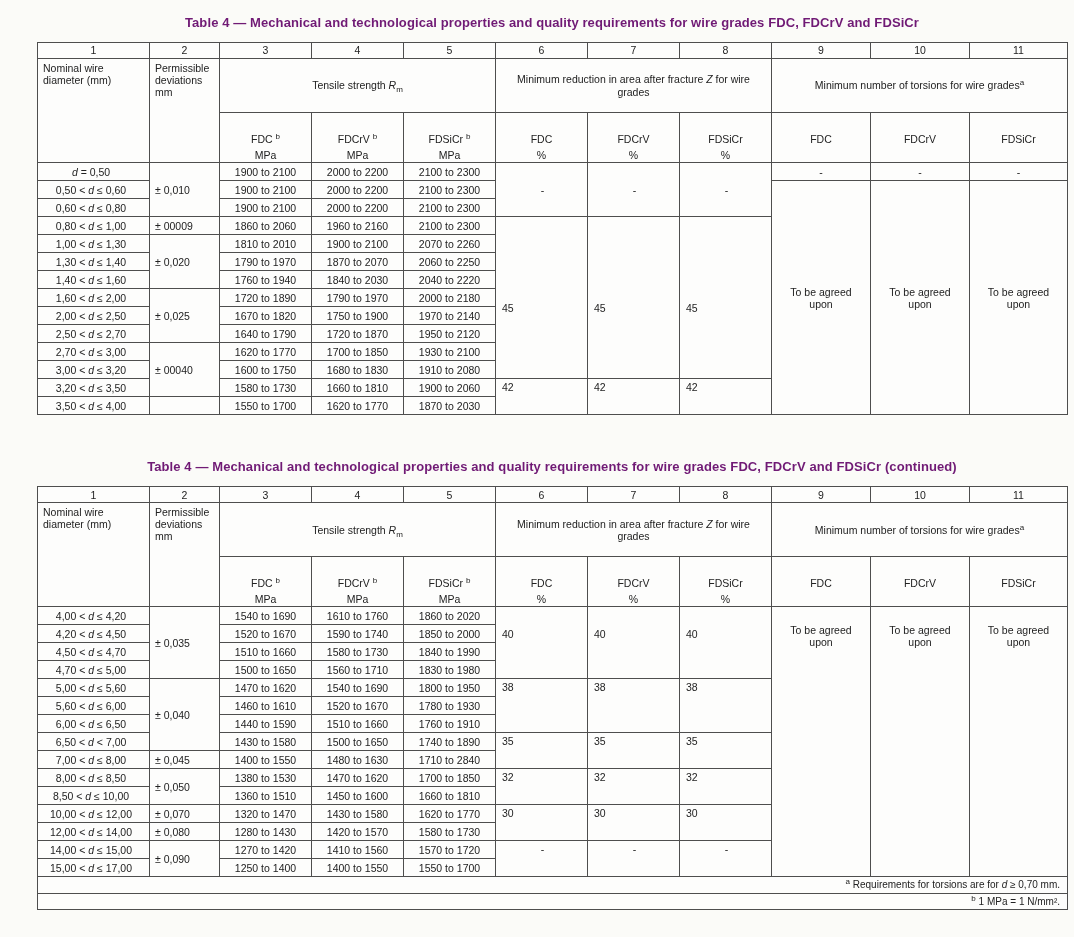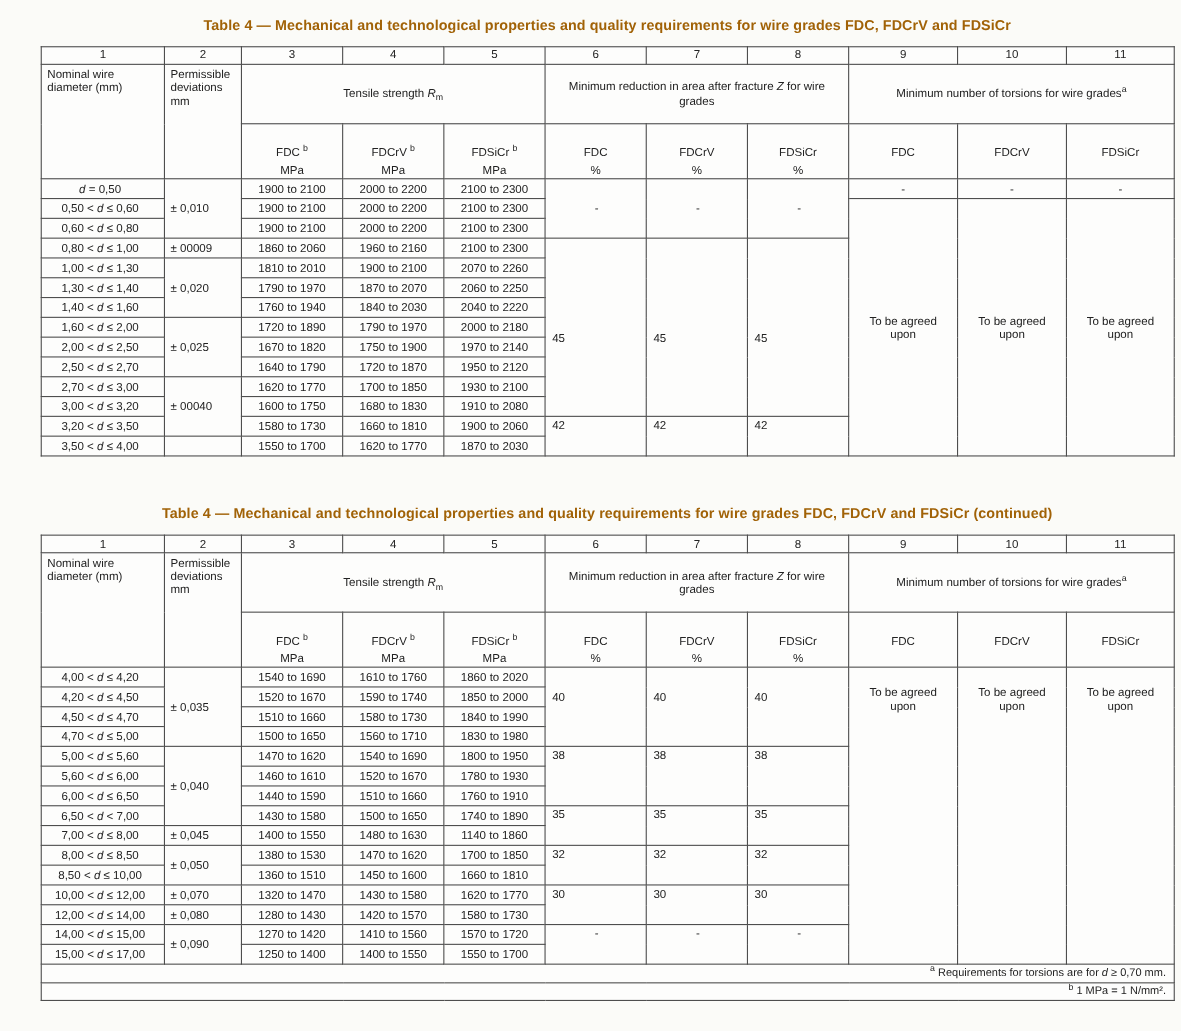--- a/index.html
+++ b/index.html
@@ -6,21 +6,21 @@
   html,body{margin:0;padding:0}
   body{
     width:1074px;height:937px;overflow:hidden;
     background:#fbfbf8;
     font-family:"Liberation Sans","DejaVu Sans",sans-serif;
     color:#1f1f1f;
   }
   .page{padding-left:37px;padding-right:7px}
   .title{
     width:1030px;text-align:center;font-weight:bold;font-size:13px;
-    padding-top:15px;margin-bottom:12px;color:#a16207;letter-spacing:.1px;
+    padding-top:15px;margin-bottom:12px;color:#701a75;letter-spacing:.1px;
   }
   .title2{padding-top:44px}
   table.t4{border-collapse:collapse;width:1030px;table-layout:fixed;background:#fdfdfc;border:1.5px solid #3c3c3c}
   .t4 td{border:1px solid #4e4e4e;font-size:10.5px;line-height:1.15;padding:1px 4px;color:#222;overflow:hidden}
   .t4 .cn{height:16px;text-align:center;padding:0;font-size:10.5px}
   .t4 .hl{text-align:left;vertical-align:top;padding:3px 5px 0 5px}
   .t4 .hc{height:54px;text-align:center;vertical-align:middle}
   .t4 .sh{text-align:center;vertical-align:top;height:38px;padding-top:20px}
   .t4 .sh .unit{margin-top:4px}
   .t4 .dm{height:18px;text-align:center;padding-right:9px;white-space:nowrap}
@@ -352,21 +352,21 @@
           <td class="tv">1740 to 1890</td>
           <td class="rd top" rowspan="2">35</td>
           <td class="rd top" rowspan="2">35</td>
           <td class="rd top" rowspan="2">35</td>
         </tr>
         <tr>
           <td class="dm">7,00 &lt; <i>d</i> ≤ 8,00</td>
           <td class="dv" rowspan="1">± 0,045</td>
           <td class="tv">1400 to 1550</td>
           <td class="tv">1480 to 1630</td>
-          <td class="tv">1140 to 1860</td>
+          <td class="tv">1710 to 2840</td>
         </tr>
         <tr>
           <td class="dm">8,00 &lt; <i>d</i> ≤ 8,50</td>
           <td class="dv" rowspan="2">± 0,050</td>
           <td class="tv">1380 to 1530</td>
           <td class="tv">1470 to 1620</td>
           <td class="tv">1700 to 1850</td>
           <td class="rd top" rowspan="2">32</td>
           <td class="rd top" rowspan="2">32</td>
           <td class="rd top" rowspan="2">32</td>

